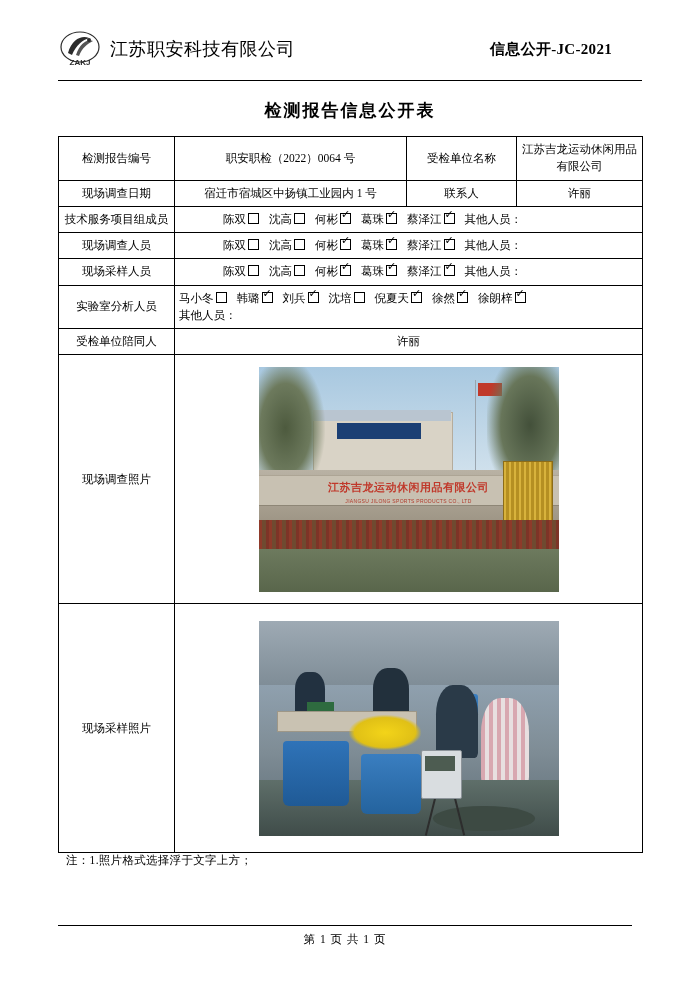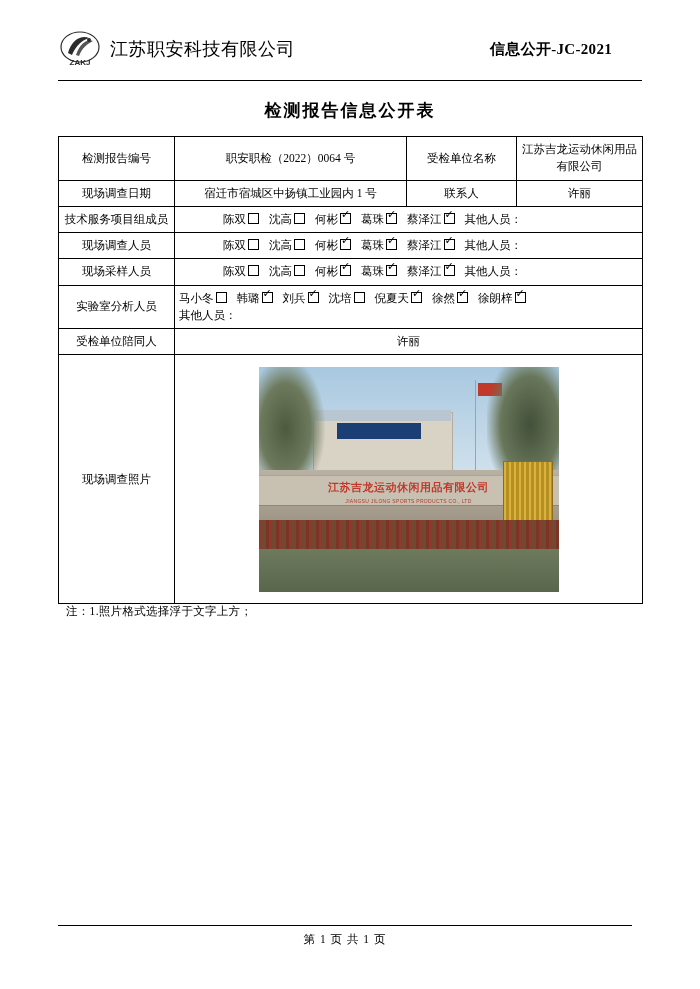--- a/index.html
+++ b/index.html
@@ -291,19 +291,44 @@
               <div class="p1-wallband"></div>
               <div class="p1-wall-text">江苏吉龙运动休闲用品有限公司</div>
               <div class="p1-wall-text2">JIANGSU JILONG SPORTS PRODUCTS CO., LTD</div>
               <div class="p1-gate"></div>
               <div class="p1-flowers"></div>
               <div class="p1-ground"></div>
             </div>
           </div>
         </td>
       </tr>
+      <tr>
+        <td class="lbl">现场采样照片</td>
+        <td class="ctr photo-cell" colspan="3">
+          <div class="photo-wrap">
+            <div class="photo2">
+              <div class="p2-backwall"></div>
+              <div class="p2-worker4"></div>
+              <div class="p2-worker1"></div>
+              <div class="p2-green"></div>
+              <div class="p2-table"></div>
+              <div class="p2-barrel3"></div>
+              <div class="p2-worker2"></div>
+              <div class="p2-worker3"></div>
+              <div class="p2-yellow"></div>
+              <div class="p2-floor"></div>
+              <div class="p2-mat"></div>
+              <div class="p2-barrel1"></div>
+              <div class="p2-barrel2"></div>
+              <div class="p2-tripod"></div>
+              <div class="p2-instr"></div>
+              <div class="p2-instr-screen"></div>
+            </div>
+          </div>
+        </td>
+      </tr>
     </tbody>
   </table>
 
   <div class="note">注：1.照片格式选择浮于文字上方；</div>
 
   <div class="doc-footer">第 1 页 共 1 页</div>
 </div>
 
 </body></html>

